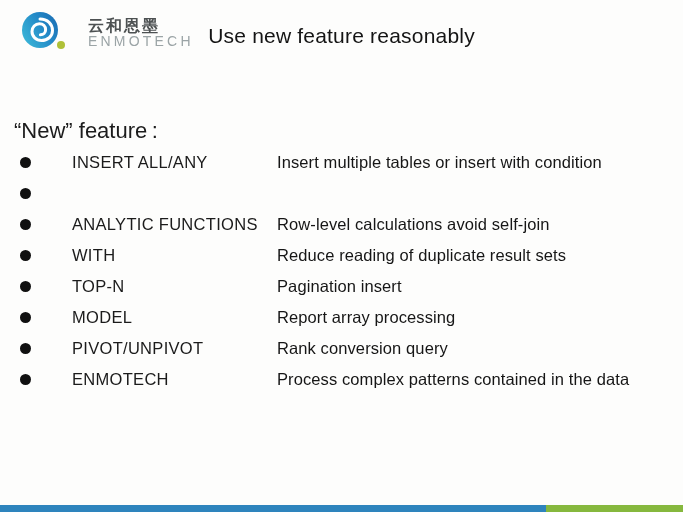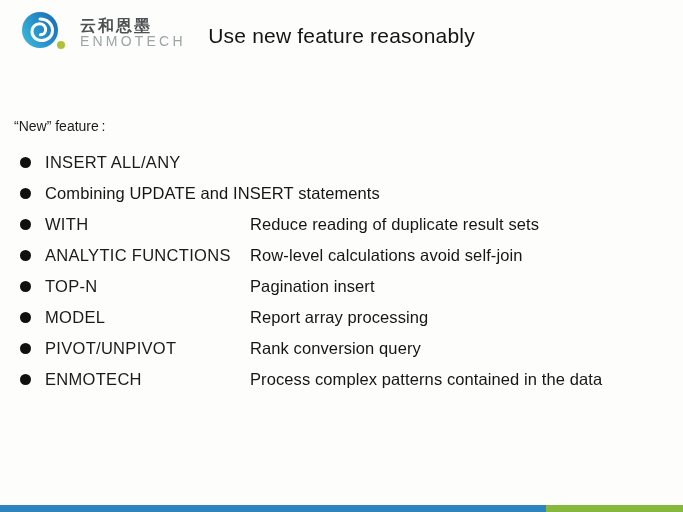--- a/index.html
+++ b/index.html
@@ -16,21 +16,21 @@
 
   
   .logo {
     position: absolute;
     top: 10px;
     left: 20px;
     display: flex;
     align-items: flex-start;
   }
   .logo-icon { position: relative; width: 48px; height: 42px; }
-  .logo-text { margin-left: 12px; padding-top: 6px; }
+  .logo-text { margin-left: 20px; padding-top: 6px; }
   .brand-cn {
     font-size: 16px;
     font-weight: 700;
     color: #4d5152;
     letter-spacing: 2px;
     line-height: 20px;
     white-space: nowrap;
   }
   .brand-en {
     font-size: 14px;
@@ -51,21 +51,21 @@
     color: #141414;
     letter-spacing: 0.2px;
     white-space: nowrap;
   }
 
   
   .section-heading {
     position: absolute;
     top: 118px;
     left: 14px;
-    font-size: 14px;
+    font-size: 22px;
     color: #1c1c1c;
   }
 
   .feature-list {
     position: absolute;
     top: 147px;
     left: 20px;
     width: 650px;
   }
   .feature-row {
@@ -80,20 +80,21 @@
     border-radius: 50%;
     background: #101010;
     margin-right: 14px;
   }
   .feature-name {
     flex: 0 0 205px;
     font-size: 16.5px;
     color: #1b1b1b;
     letter-spacing: 0.3px;
     white-space: nowrap;
+    margin-left: 27px;
   }
   .feature-desc {
     flex: 1;
     font-size: 16.5px;
     color: #161616;
     letter-spacing: 0.1px;
     white-space: nowrap;
   }
 
   
@@ -136,37 +137,37 @@
 
   <div class="title">Use new feature reasonably</div>
 
   <div class="section-heading">“New” feature :</div>
 
   <div class="feature-list">
 
     <div class="feature-row">
       <span class="bullet"></span>
       <span class="feature-name">INSERT ALL/ANY</span>
+      <span class="feature-desc">Insert multiple tables or insert with condition</span>
     </div>
 
     <div class="feature-row">
       <span class="bullet"></span>
-      <span class="feature-desc">Combining UPDATE and INSERT statements</span>
+    </div>
+
+    <div class="feature-row">
+      <span class="bullet"></span>
+      <span class="feature-name">ANALYTIC FUNCTIONS</span>
+      <span class="feature-desc">Row-level calculations avoid self-join</span>
     </div>
 
     <div class="feature-row">
       <span class="bullet"></span>
       <span class="feature-name">WITH</span>
       <span class="feature-desc">Reduce reading of duplicate result sets</span>
-    </div>
-
-    <div class="feature-row">
-      <span class="bullet"></span>
-      <span class="feature-name">ANALYTIC FUNCTIONS</span>
-      <span class="feature-desc">Row-level calculations avoid self-join</span>
     </div>
 
     <div class="feature-row">
       <span class="bullet"></span>
       <span class="feature-name">TOP-N</span>
       <span class="feature-desc">Pagination insert</span>
     </div>
 
     <div class="feature-row">
       <span class="bullet"></span>

